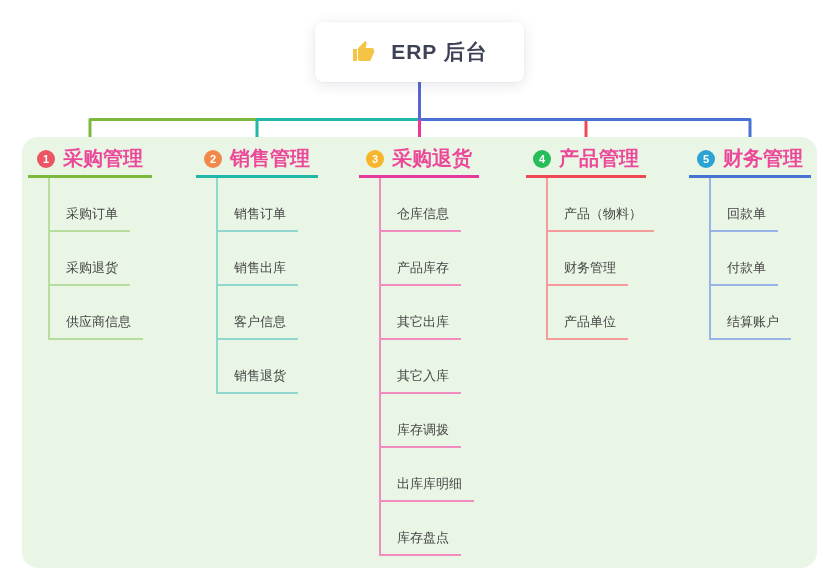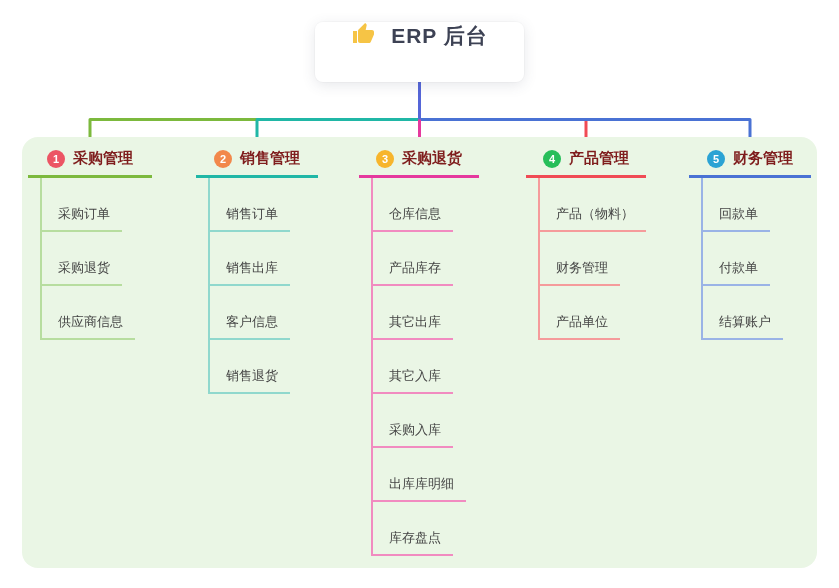--- a/index.html
+++ b/index.html
@@ -13,21 +13,21 @@
   
   #connectors {
     position:absolute; left:0; top:0; width:839px; height:588px;
     pointer-events:none;
   }
   
   .root-node {
     position:absolute; left:315px; top:22px; width:209px; height:60px;
     background:#ffffff; border-radius:8px;
     box-shadow:0 3px 14px rgba(60,70,90,.13), 0 0 0 1px rgba(0,0,0,.02);
-    display:flex; align-items:flex-start; justify-content:center; gap:16px;
+    display:flex; align-items:center; justify-content:center; gap:16px;
     cursor:pointer;
   }
   .root-node .title {
     font-size:21px; font-weight:700; color:#3d4254; letter-spacing:1px;
   }
   .thumb { width:24px; height:24px; display:block; }
   
   .panel {
     position:absolute; left:22px; top:137px; width:795px; height:431px;
     background:#eaf6e5; border-radius:16px;
@@ -38,22 +38,22 @@
     height:33px; border-bottom:3px solid var(--c);
     display:flex; align-items:center; justify-content:center; gap:8px;
     padding-bottom:3px; cursor:pointer;
   }
   .badge {
     width:18px; height:18px; border-radius:50%;
     background:var(--badge); color:#fff;
     font-size:11px; font-weight:700; line-height:18px; text-align:center;
     flex:0 0 18px;
   }
-  .branch-label { font-size:15px; font-weight:600; color:#7f1d1d; white-space:nowrap; }
-  .children { margin-left:12px; border-left:2px solid var(--cl); }
+  .branch-label { font-size:20px; font-weight:600; color:#ec4899; white-space:nowrap; }
+  .children { margin-left:20px; border-left:2px solid var(--cl); }
   .child-row { height:54px; display:flex; align-items:flex-end; }
   .child-item {
     display:block; width:max-content; white-space:nowrap;
     border-bottom:2px solid var(--cl);
     padding:0 12px 7px 16px;
     font-size:13px; color:#454545; cursor:pointer;
   }
   .b1 { left:28px;  width:124px; }
   .b2 { left:196px; width:122px; }
   .b3 { left:359px; width:120px; }
@@ -138,21 +138,21 @@
     <div class="child-row">
         <span class="child-item">产品库存</span>
       </div>
     <div class="child-row">
         <span class="child-item">其它出库</span>
       </div>
     <div class="child-row">
         <span class="child-item">其它入库</span>
       </div>
     <div class="child-row">
-        <span class="child-item">采购入库</span>
+        <span class="child-item">库存调拨</span>
       </div>
     <div class="child-row">
         <span class="child-item">出库库明细</span>
       </div>
     <div class="child-row">
         <span class="child-item">库存盘点</span>
       </div>
   </div>
 </div>
 

